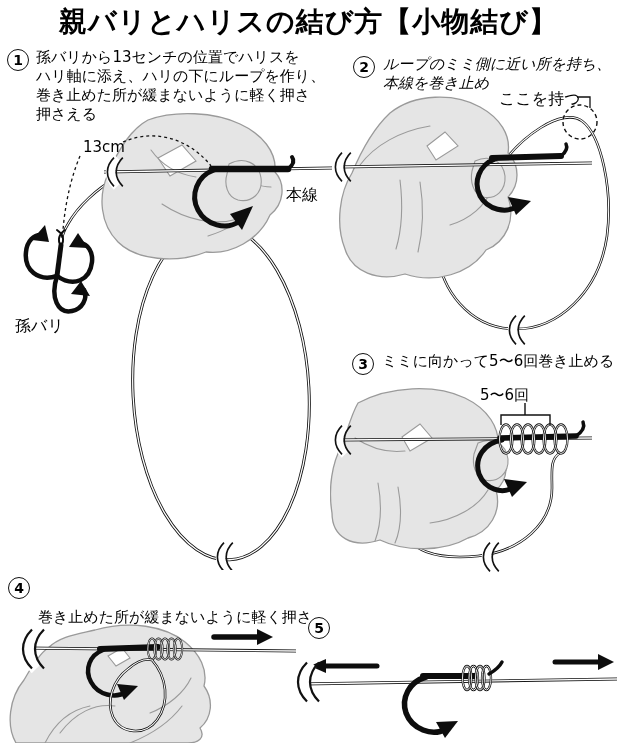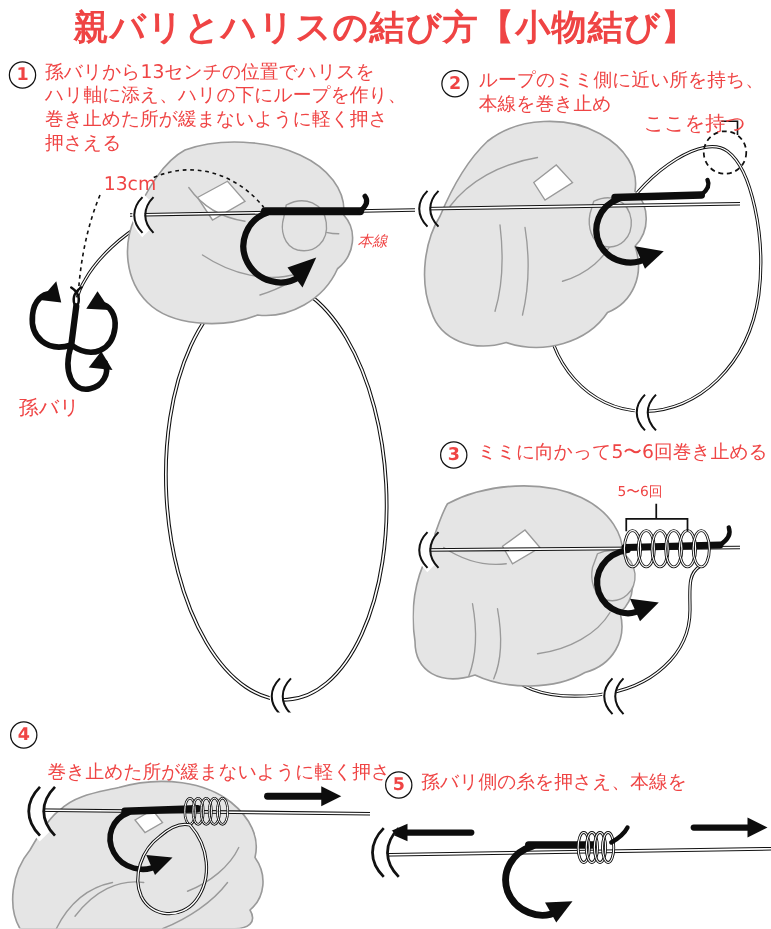--- a/index.html
+++ b/index.html
@@ -1,17 +1,17 @@
 <!DOCTYPE html>
 <html><head>
 <meta charset="utf-8">
 <style>
   html,body{margin:0;padding:0;background:#fff;}
   .page{position:relative;width:617px;height:743px;background:#fff;overflow:hidden;
-        font-family:"DejaVu Sans","Liberation Sans",sans-serif;color:#ef4444;}
+        font-family:"DejaVu Sans","Liberation Sans",sans-serif;color:#000000;}
   .title{position:absolute;top:3px;left:0;width:617px;margin:0;text-align:center;
          font-size:28px;font-weight:900;letter-spacing:1px;}
   .step-num{position:absolute;width:22px;height:22px;box-sizing:border-box;border:1.8px solid #111;
             border-radius:50%;display:flex;align-items:center;justify-content:center;
             font-size:14px;font-weight:bold;background:#fff;}
   .step-text{position:absolute;font-size:15px;line-height:19px;font-weight:500;white-space:nowrap;}
   .ann{position:absolute;font-weight:500;white-space:nowrap;}
   svg{position:absolute;display:block;}
   .hand{fill:#e5e5e5;stroke:#9a9a9a;stroke-width:1.3;stroke-linejoin:round;}
   .fing{fill:none;stroke:#9a9a9a;stroke-width:1.1;stroke-linecap:round;}
@@ -39,38 +39,37 @@
 
   <div class="step-num" style="left:7px;top:49px;">1</div>
   <div class="step-text" style="left:36px;top:48px;">
     <div>孫バリから13センチの位置でハリスを</div>
     <div>ハリ軸に添え、ハリの下にループを作り、</div>
     <div>巻き止めた所が緩まないように軽く押さ</div>
     <div>押さえる</div>
   </div>
 
   <div class="step-num" style="left:353px;top:56px;">2</div>
-  <div class="step-text" style="left:383px;top:55px;">
+  <div class="step-text" style="left:383px;top:55px;font-style:italic;">
     <div>ループのミミ側に近い所を持ち、</div>
     <div>本線を巻き止め</div>
   </div>
 
   <div class="step-num" style="left:352px;top:353px;">3</div>
   <div class="step-text" style="left:382px;top:352px;">
     <div>ミミに向かって5〜6回巻き止める</div>
   </div>
 
   <div class="step-num" style="left:8px;top:577px;">4</div>
   <div class="step-text" style="left:38px;top:576px;margin-top:32px;">
     <div>巻き止めた所が緩まないように軽く押さ</div>
   </div>
 
   <div class="step-num" style="left:308px;top:617px;">5</div>
   <div class="step-text" style="left:337px;top:616px;">
-    <div>孫バリ側の糸を押さえ、本線を</div>
   </div>
 
   <svg style="left:0;top:112px;" width="335" height="458" viewBox="0 0 335 458">
     <g>
       <ellipse class="lb" cx="221" cy="280" rx="88" ry="168" transform="rotate(-3 221 280)"></ellipse>
       <ellipse class="lw" cx="221" cy="280" rx="88" ry="168" transform="rotate(-3 221 280)"></ellipse>
     </g>
     <g>
       <path class="lb2" d="M116,66 C98,76 78,94 68,112 C65,117 63,121 62,126"></path>
       <path class="lw2" d="M116,66 C98,76 78,94 68,112 C65,117 63,121 62,126"></path>
@@ -285,18 +284,18 @@
       <polygon class="ah" points="303,4 319,12 303,20"></polygon>
     </g>
     <g transform="translate(12,32) scale(1.5)">
       <path class="brkw" d="M3,-13 C-5,-5 -5,5 3,13"></path>
       <path class="brk" d="M0,-13 C-8,-5 -8,5 0,13"></path>
       <path class="brk" d="M8,-13 C0,-5 0,5 8,13"></path>
     </g>
   </svg>
 
   <div class="ann" style="left:83px;top:138px;font-size:15px;">13cm</div>
-  <div class="ann" style="left:286px;top:185px;font-size:12px;font-style:italic;">本線</div>
+  <div class="ann" style="left:286px;top:185px;font-size:16px;">本線</div>
   <div class="ann" style="left:15px;top:316px;font-size:16px;">孫バリ</div>
-  <div class="ann" style="left:499px;top:89px;font-size:16px;margin-left:16px;">ここを持つ</div>
-  <div class="ann" style="left:494px;top:386px;font-size:11px;">5〜6回</div>
+  <div class="ann" style="left:499px;top:89px;font-size:16px;">ここを持つ</div>
+  <div class="ann" style="left:480px;top:386px;font-size:15px;">5〜6回</div>
 
 </div>
 
 </body></html>

